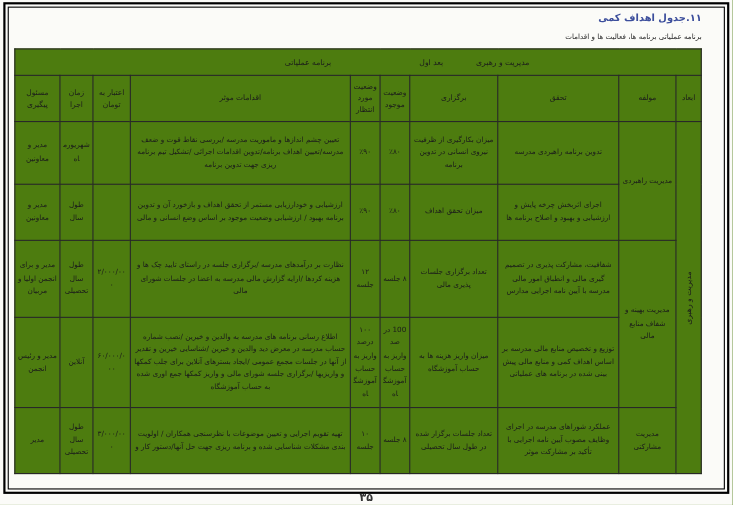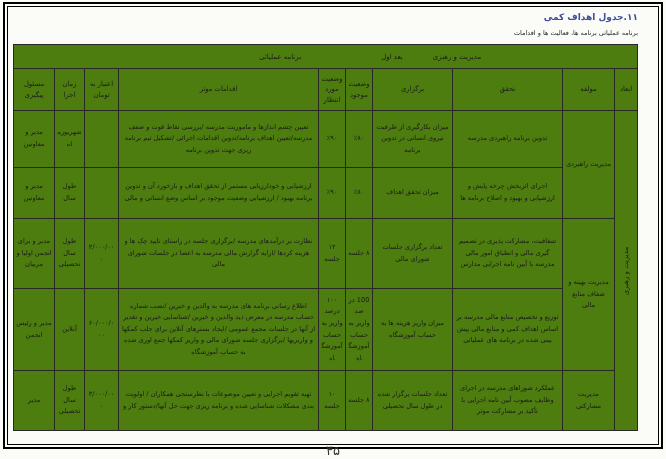--- a/index.html
+++ b/index.html
@@ -32,21 +32,21 @@
   tr.band span { position:absolute; top:50%; transform:translate(50%,-50%); white-space:nowrap; font-size:7px; }
   tr.head th { height:42px; font-size:6.8px; line-height:1.5; }
   td.cell-actions { font-size:6.5px; line-height:1.95; padding:2px 4px; }
   td.cell-budget { word-break:break-all; font-size:6.6px; }
   td.cell-abaad { position:relative; }
   td.cell-abaad .vtext {
     position:absolute; left:50%; top:50%;
     transform:translate(-50%,-50%) rotate(-90deg);
     white-space:nowrap; font-size:7px; letter-spacing:0.5px;
   }
-  .page-number { position:absolute; bottom:1px; left:0; right:0; text-align:center; font-size:13px; color:#333; }
+  .page-number { position:absolute; bottom:1px; left:0; right:0; text-align:center; font-size:10px; color:#333;font-weight:bold; }
 </style>
 </head>
 <body>
 
 <div class="frame-outer"></div>
 <div class="frame-inner"></div>
 
 <div class="page-title">۱۱.جدول اهداف کمی</div>
 <div class="page-subtitle">برنامه عملیاتی برنامه ها، فعالیت ها و اقدامات</div>
 
@@ -106,21 +106,21 @@
       <td>٪۹۰</td>
       <td class="cell-actions">ارزشیابی و خودارزیابی مستمر از تحقق اهداف و بازخورد آن و تدوین برنامه بهبود / ارزشیابی وضعیت موجود بر اساس وضع انسانی و مالی</td>
       <td class="cell-budget"></td>
       <td>طول سال</td>
       <td>مدیر و معاونین</td>
     </tr>
 
     <tr style="height:70px">
       <td rowspan="2">مدیریت بهینه و شفاف منابع مالی</td>
       <td>شفافیت، مشارکت پذیری در تصمیم گیری مالی و انطباق امور مالی مدرسه با آیین نامه اجرایی مدارس</td>
-      <td>تعداد برگزاری جلسات شورای مالی</td>
+      <td>تعداد برگزاری جلسات پذیری مالی</td>
       <td>۸ جلسه</td>
       <td>۱۲ جلسه</td>
       <td class="cell-actions">نظارت بر درآمدهای مدرسه /برگزاری جلسه در راستای تایید چک ها و هزینه کردها /ارایه گزارش مالی مدرسه به اعضا در جلسات شورای مالی</td>
       <td class="cell-budget">۲/۰۰۰/۰۰۰</td>
       <td>طول سال تحصیلی</td>
       <td>مدیر و برای انجمن اولیا و مربیان</td>
     </tr>
 
     <tr style="height:82px">
       <td>توزیع و تخصیص منابع مالی مدرسه بر اساس اهداف کمی و منابع مالی پیش بینی شده در برنامه های عملیاتی</td>

